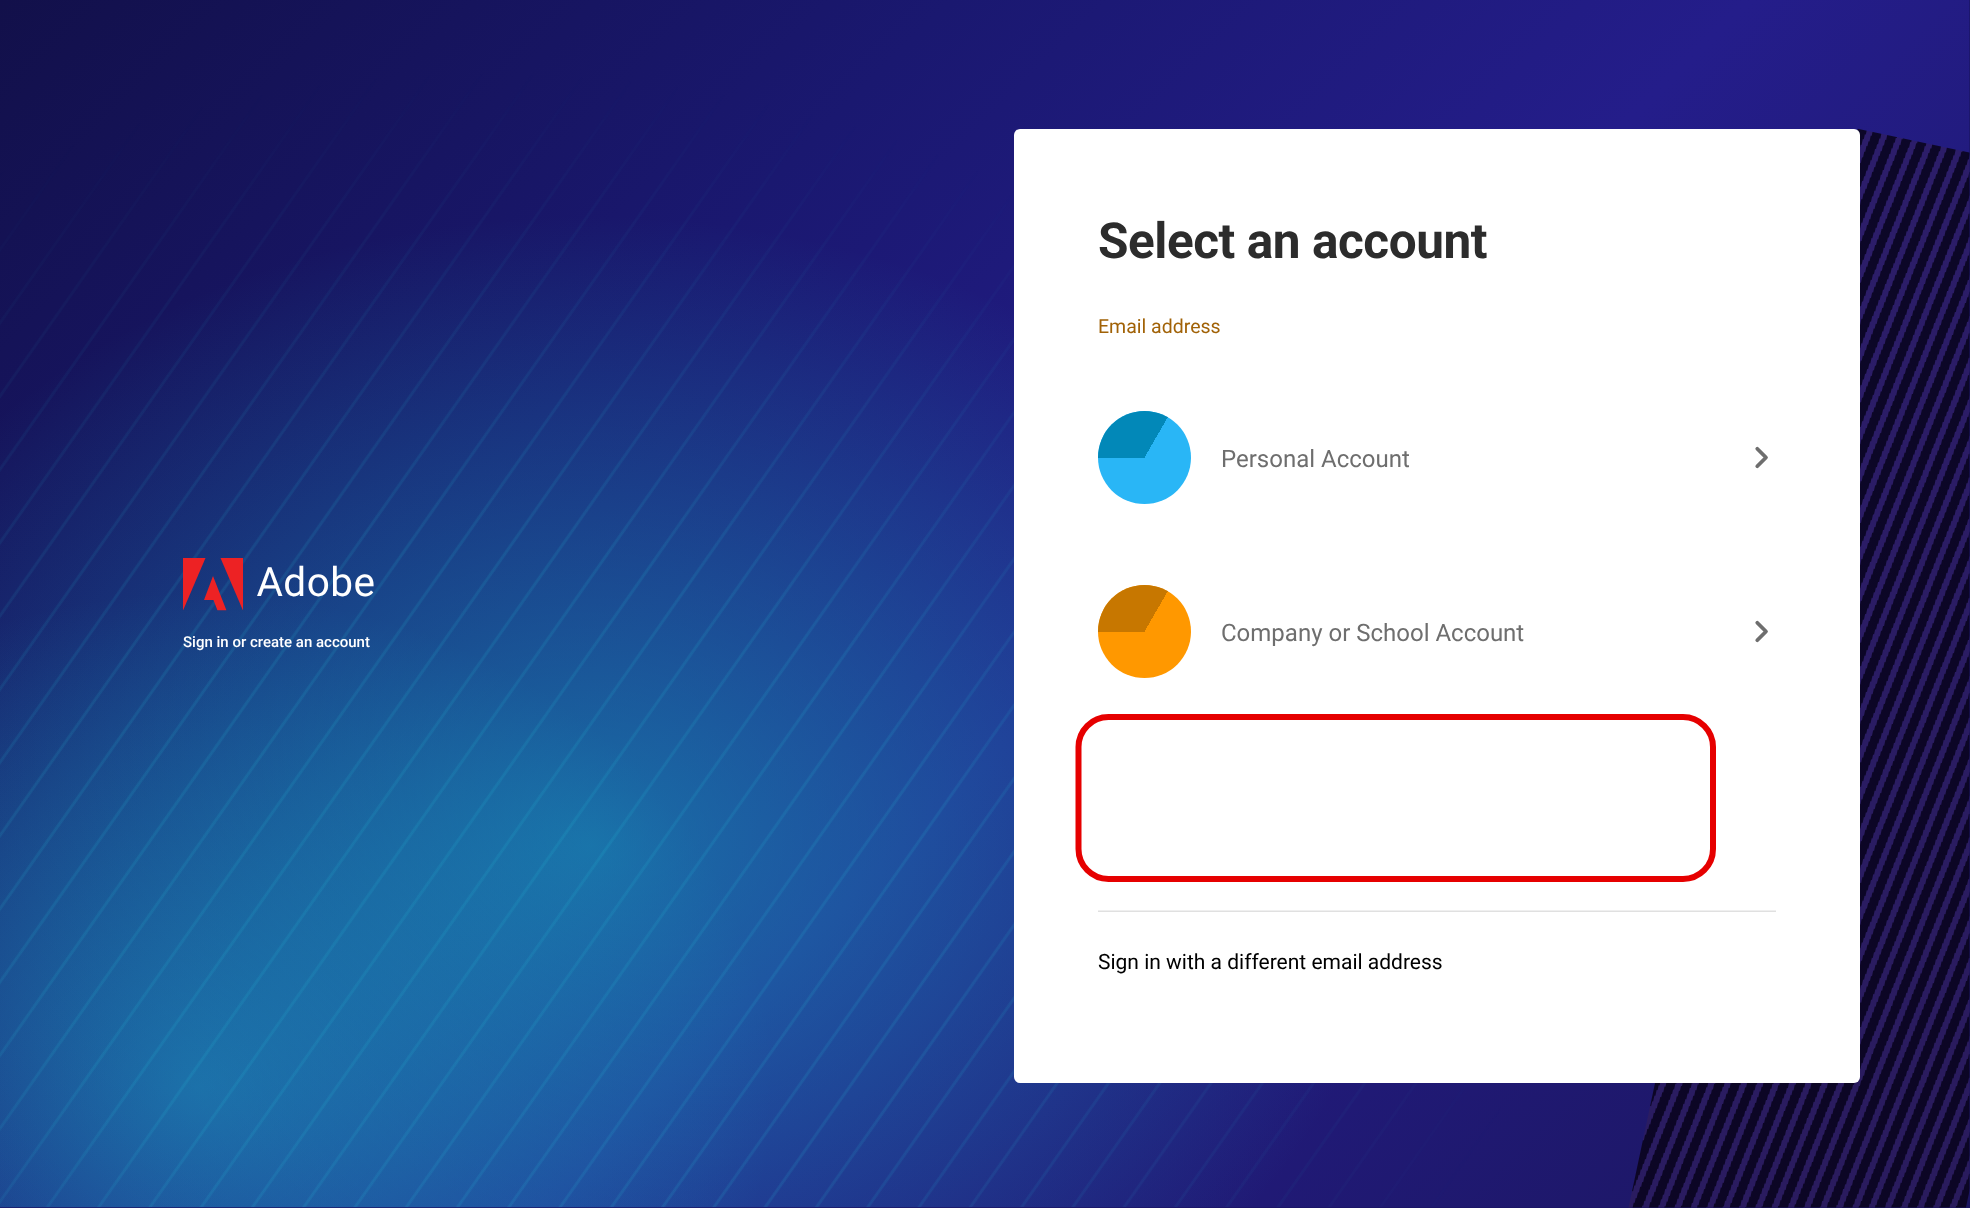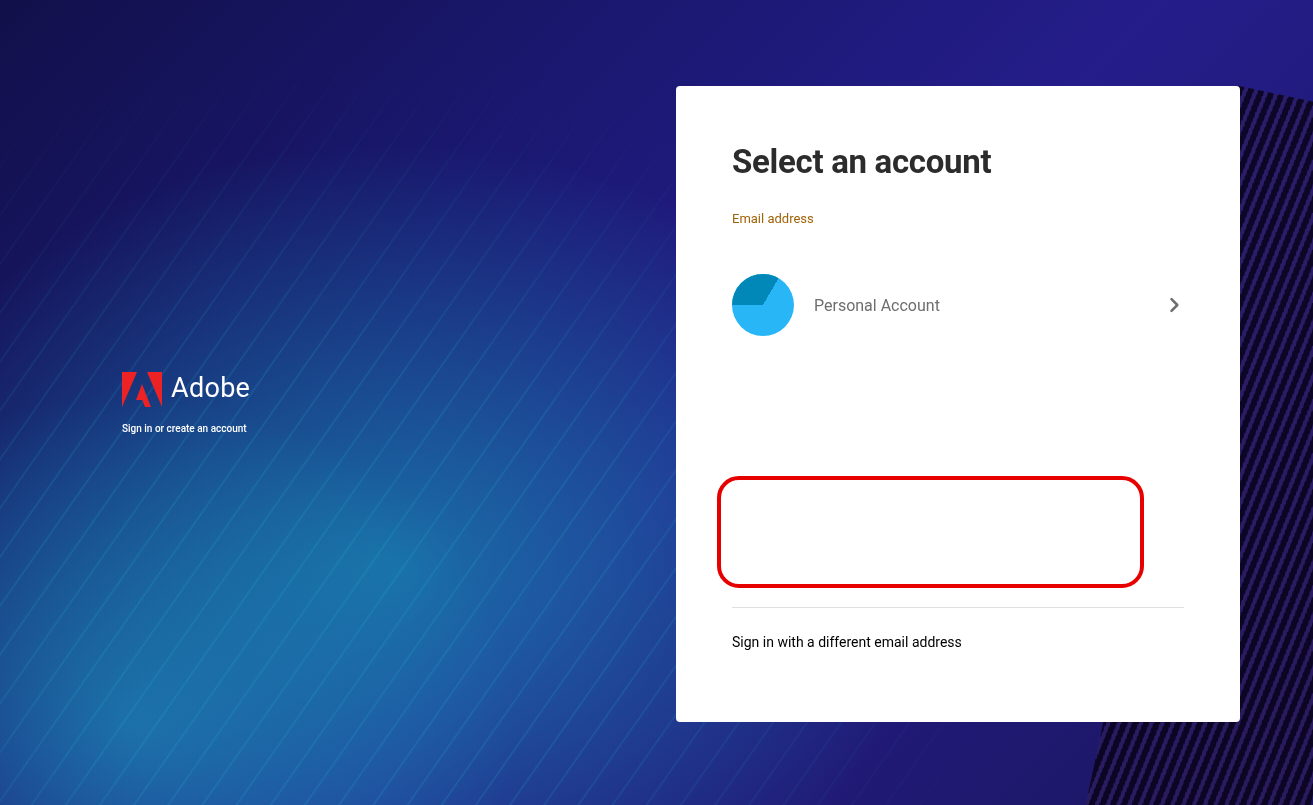--- a/index.html
+++ b/index.html
@@ -221,19 +221,26 @@
 
   <div class="options">
     <div class="option">
       <div class="option-icon blue"></div>
       <span class="option-label">Personal Account</span>
       <svg class="chevron" viewBox="0 0 24 24">
         <path d="M9 5l7 7-7 7" fill="none" stroke="currentColor" stroke-width="3" stroke-linecap="round" stroke-linejoin="round"></path>
       </svg>
     </div>
 
+    <div class="option">
+      <div class="option-icon orange"></div>
+      <span class="option-label">Company or School Account</span>
+      <svg class="chevron" viewBox="0 0 24 24">
+        <path d="M9 5l7 7-7 7" fill="none" stroke="currentColor" stroke-width="3" stroke-linecap="round" stroke-linejoin="round"></path>
+      </svg>
+    </div>
   </div>
 
   <hr class="divider">
   <a class="alt-link">Sign in with a different email address</a>
 </div>
 
 <div class="highlight-frame"></div>
 
 </body></html>

